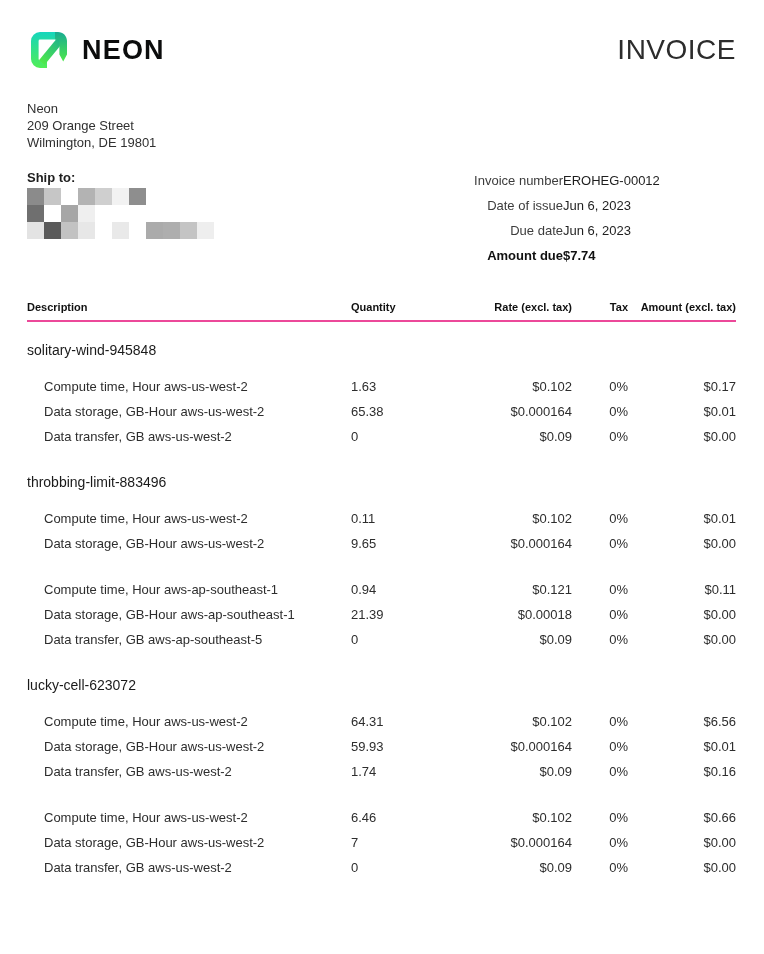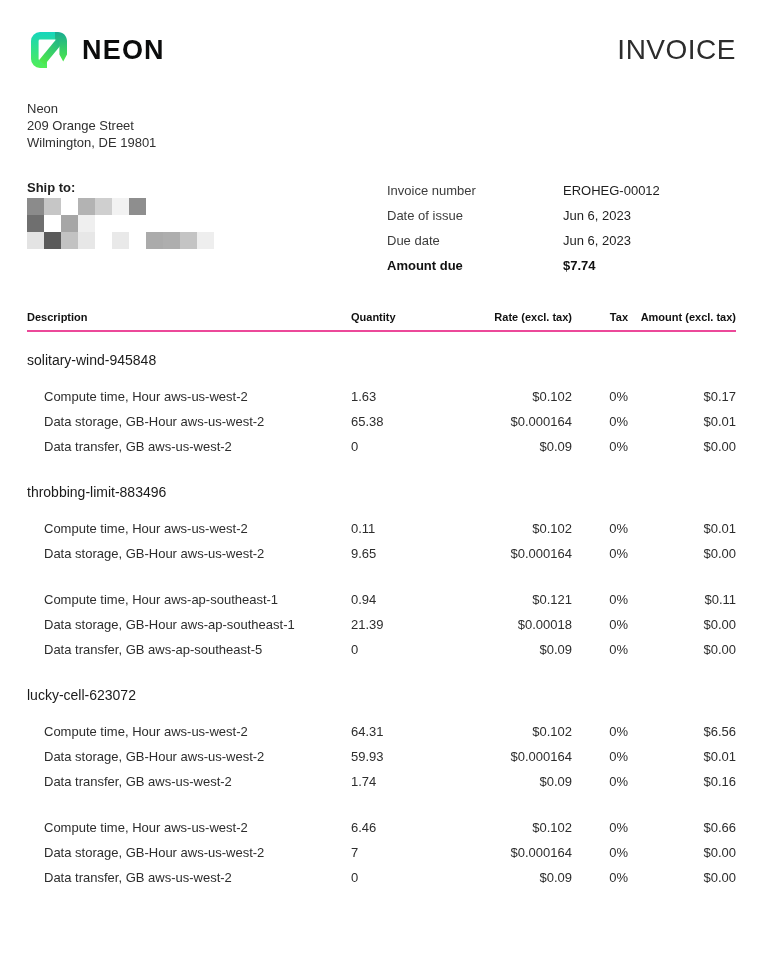--- a/index.html
+++ b/index.html
@@ -11,28 +11,28 @@
   .top-row { display: flex; justify-content: space-between; align-items: flex-start; }
   .logo-row { display: flex; align-items: center; gap: 11px; }
   .logo-mark { width: 44px; height: 44px; display: block; }
   .wordmark { font-size: 27px; font-weight: 800; letter-spacing: 1.2px; color: #0b0c0c; }
   .invoice-title { font-size: 28px; font-weight: 400; color: #2c2c2c; letter-spacing: 0.5px; margin-top: 6px; }
 
   
   .company-block { margin-top: 28px; font-size: 13px; line-height: 17px; color: #303030; }
 
   
-  .middle-row { display: flex; margin-top: 29px; }
+  .middle-row { display: flex; margin-top: 19px; }
   .ship-block { width: 360px; }
   .ship-label { font-size: 13px; font-weight: 700; color: #1d1d1d; line-height: 16px; }
   .mosaic { margin-top: 2px; }
   .mosaic-row { display: flex; height: 17px; }
   .mosaic-cell { width: 17px; height: 17px; }
   .meta-block { flex: 1; padding-top: 3px; }
-  .meta-row { display: flex; height: 25px; font-size: 13px; align-items: flex-start; }
+  .meta-row { display: flex; height: 25px; font-size: 13px; align-items: flex-start; text-align: right; }
   .meta-label { width: 176px; color: #3c3c3c; }
   .meta-value { color: #1e1e1e; }
   .meta-row.bold .meta-label, .meta-row.bold .meta-value { font-weight: 700; color: #111111; }
 
   
   .table { margin-top: 28px; }
   .thead { display: grid; grid-template-columns: 324px 86px 135px 56px 108px;
            font-size: 11px; font-weight: 700; color: #111111; padding-bottom: 7px;
            border-bottom: 2px solid #ec4899; }
   .col-right { text-align: right; }

